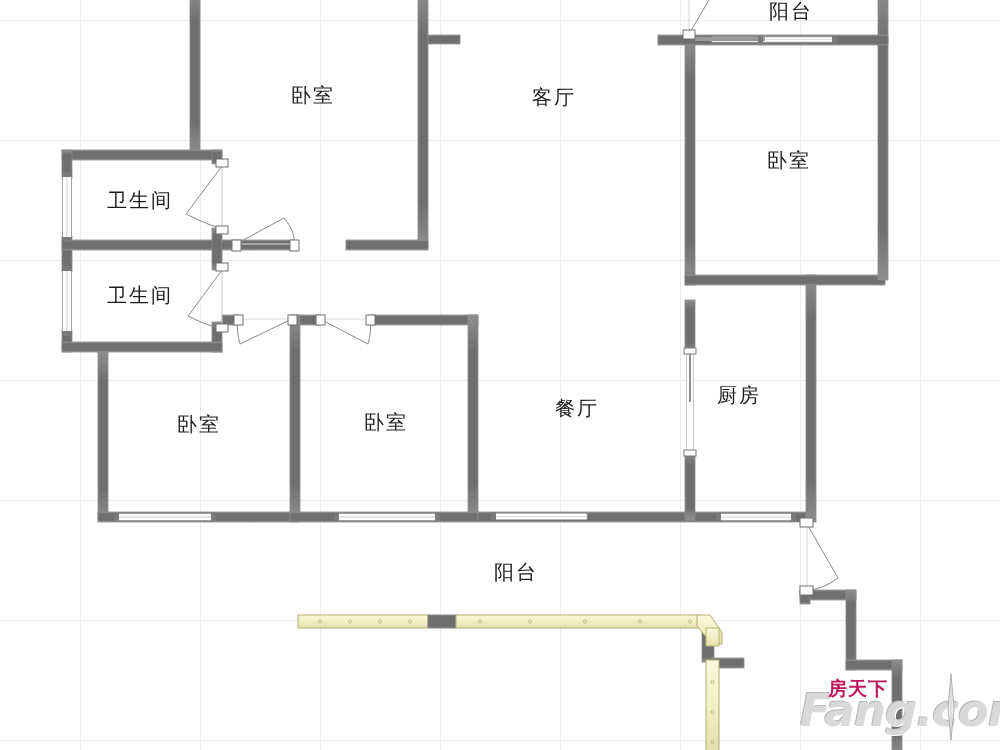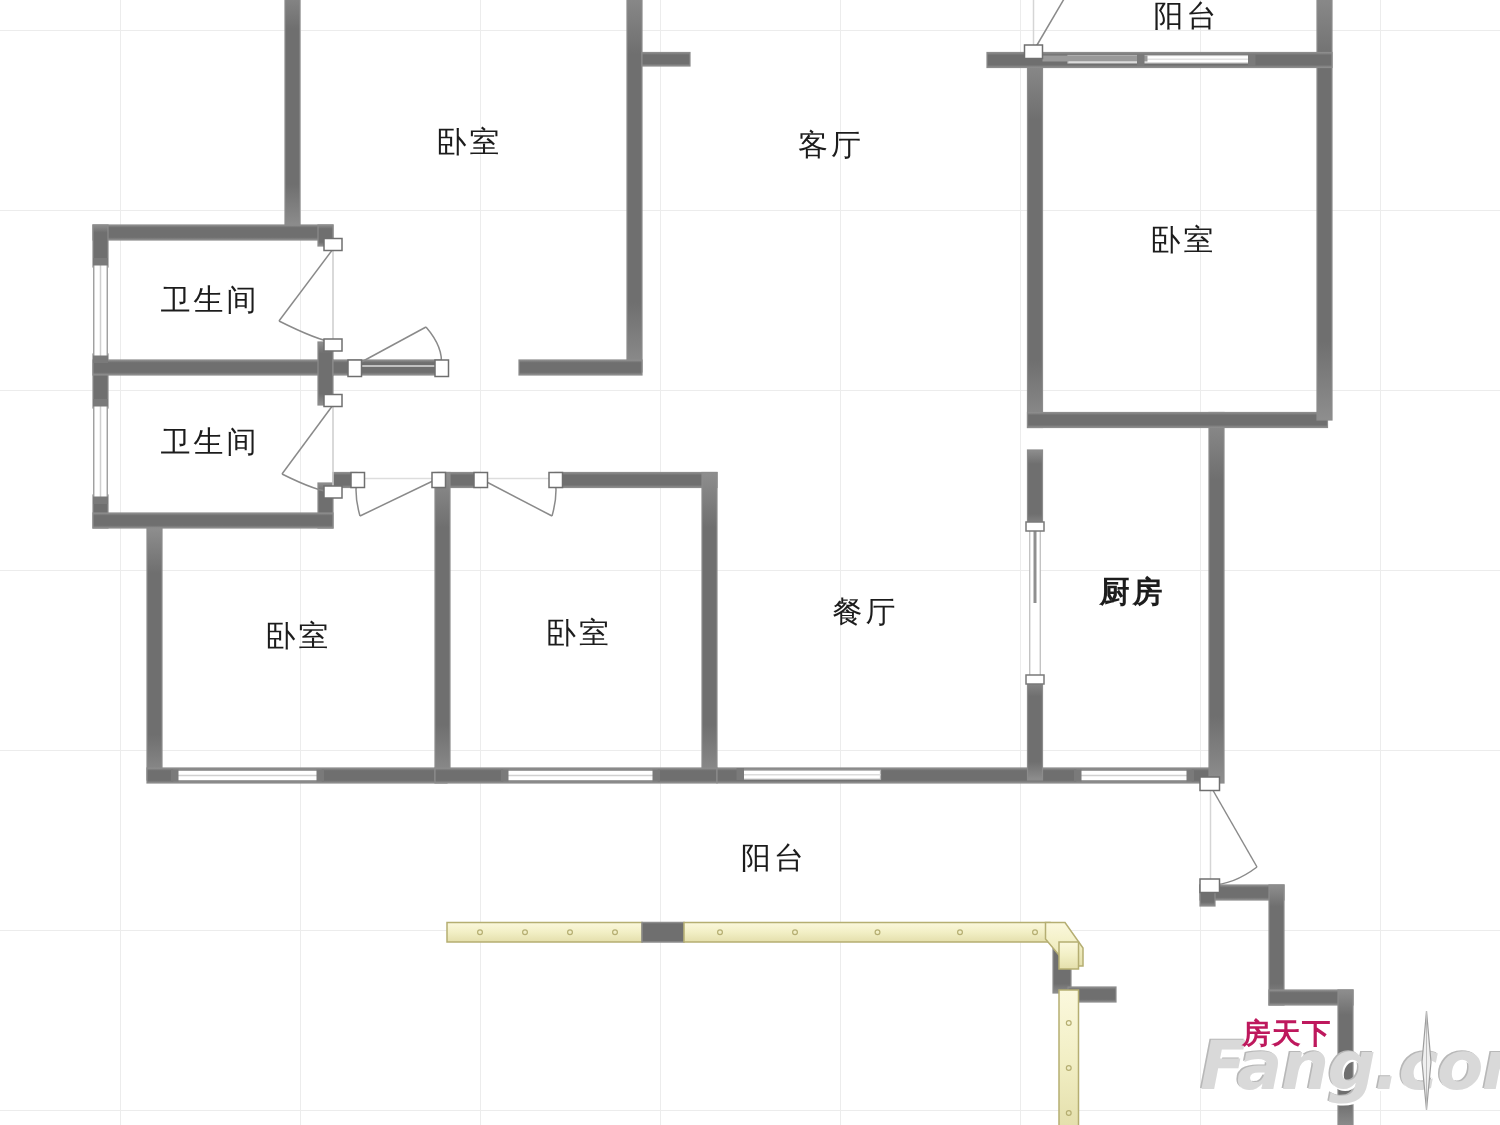--- a/index.html
+++ b/index.html
@@ -304,21 +304,21 @@
 
   <div class="room-label" style="left:313px; top:95px;">卧室</div>
   <div class="room-label" style="left:554px; top:97px;">客厅</div>
   <div class="room-label" style="left:791px; top:11px;">阳台</div>
   <div class="room-label" style="left:789px; top:160px;">卧室</div>
   <div class="room-label" style="left:140px; top:200px;">卫生间</div>
   <div class="room-label" style="left:140px; top:295px;">卫生间</div>
   <div class="room-label" style="left:199px; top:424px;">卧室</div>
   <div class="room-label" style="left:386px; top:422px;">卧室</div>
   <div class="room-label" style="left:577px; top:408px;">餐厅</div>
-  <div class="room-label" style="left:755px; top:395px;font-weight:bold;">厨房</div>
+  <div class="room-label" style="left:739px; top:395px;">厨房</div>
   <div class="room-label" style="left:516px; top:572px;">阳台</div>
 
   <div id="watermark">
     <div class="wm-fang">Fang.com</div>
     <div class="wm-cn">房天下</div>
     <svg class="wm-needle" width="26" height="66">
       <polygon points="13,0 16,34 13,66 10,34" fill="#efefef" stroke="#9d9d9d" stroke-width="0.8"></polygon>
       <line x1="13" y1="0" x2="13" y2="66" stroke="#bdbdbd" stroke-width="0.7"></line>
     </svg>
   </div>

